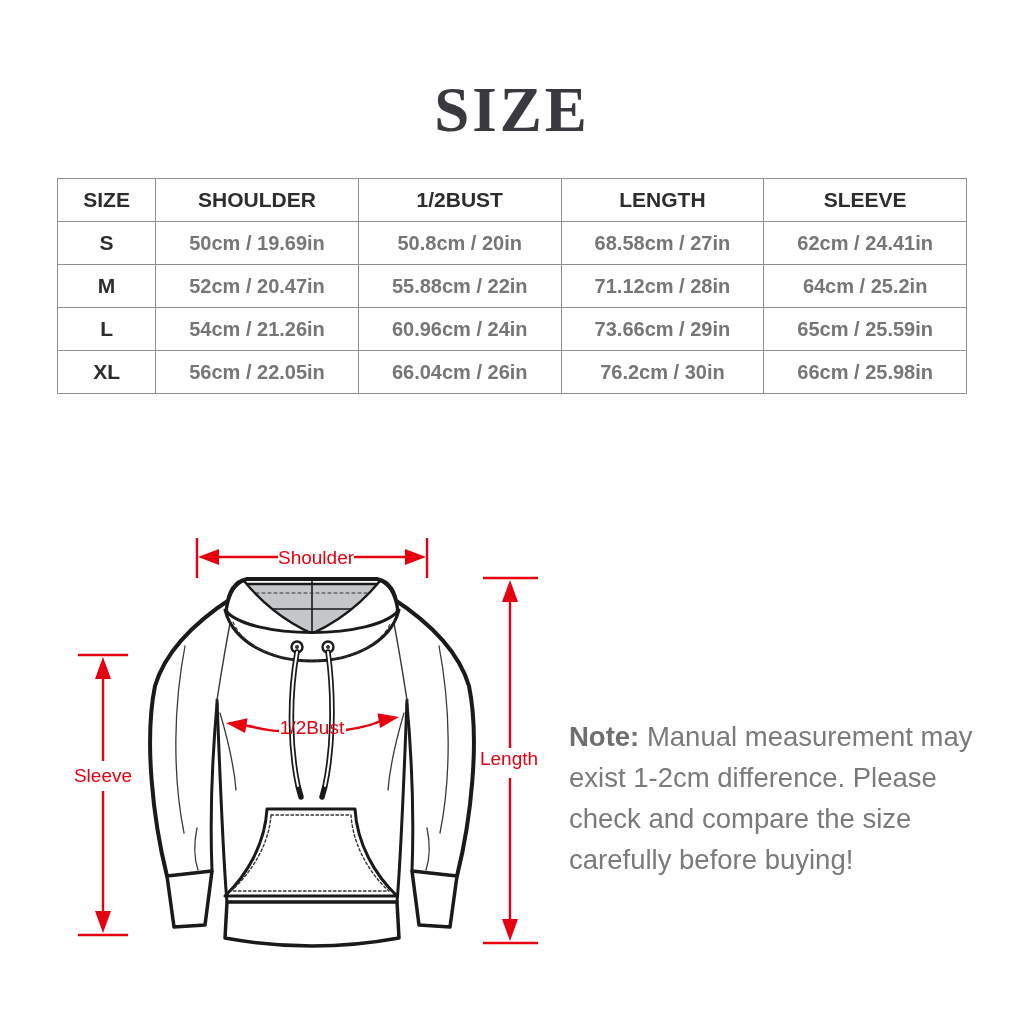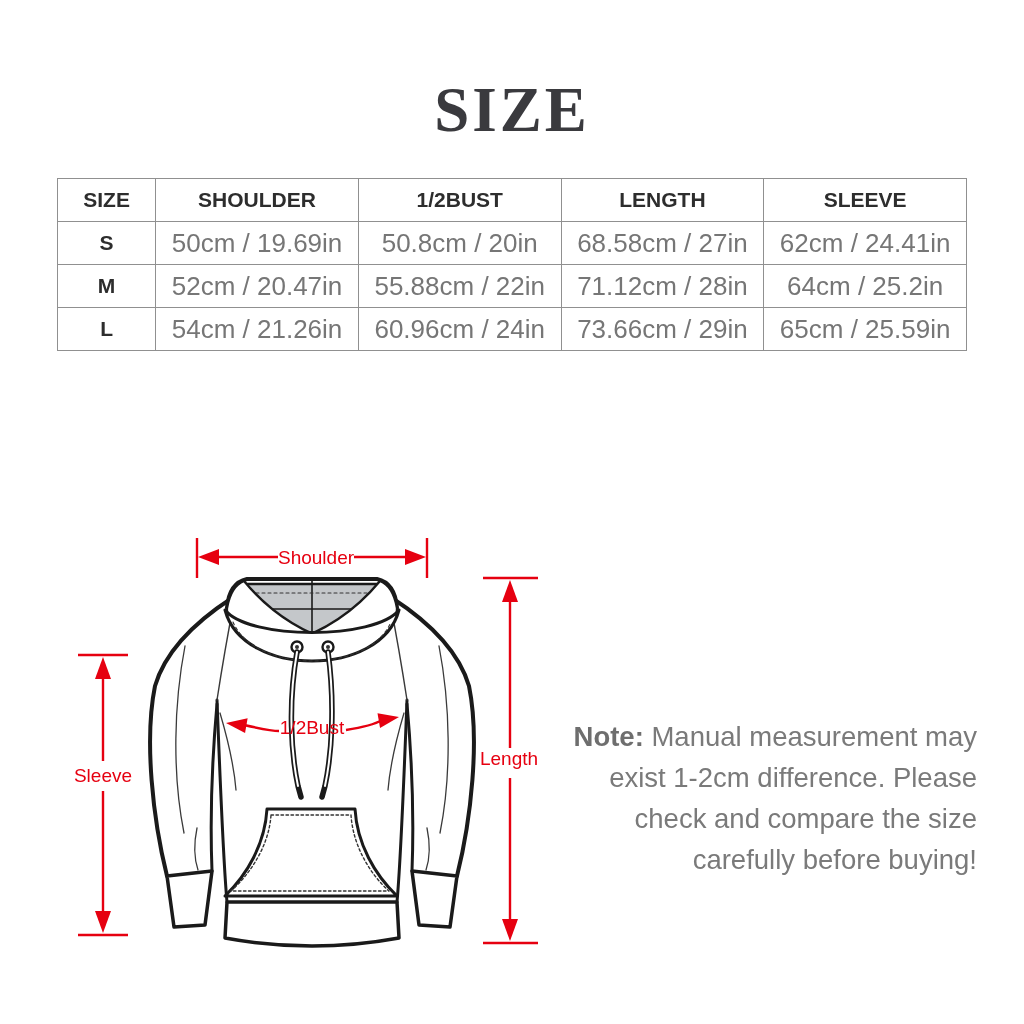--- a/index.html
+++ b/index.html
@@ -9,27 +9,27 @@
   .title{position:absolute;top:74px;left:0;width:1024px;text-align:center;margin:0;
          font-family:"Liberation Serif",serif;font-weight:bold;font-size:63px;
          letter-spacing:3px;color:#3a3a3e;}
   
   .size-table{position:absolute;left:57px;top:178px;width:910px;border-collapse:collapse;
               table-layout:fixed;}
   .size-table th,.size-table td{border:1px solid #909090;text-align:center;vertical-align:middle;
               height:42px;padding:0;}
   .size-table thead th{font-size:21px;font-weight:bold;color:#2d2d2d;height:42px;}
   .size-table tbody th{font-size:21px;font-weight:bold;color:#2d2d2d;}
-  .size-table tbody td{font-size:26px;font-weight:normal;color:#767676;}
+  .size-table tbody td{font-size:20px;font-weight:bold;color:#767676;}
   
   .diagram{position:absolute;left:45px;top:528px;width:520px;height:450px;}
   .dim-label{font-family:"Liberation Sans",sans-serif;font-size:19px;}
   
   .note{position:absolute;left:569px;top:688px;width:408px;font-size:27.5px;line-height:41px;
-        color:#7a7a7a;text-align:right;}
+        color:#7a7a7a;}
   .note b{color:#6e6e6e;font-weight:bold;}
 </style>
 </head>
 <body>
 
 <div class="page">
 
   <h1 class="title">SIZE</h1>
 
   <table class="size-table">
@@ -63,20 +63,27 @@
         <td>55.88cm / 22in</td>
         <td>71.12cm / 28in</td>
         <td>64cm / 25.2in</td>
       </tr>
       <tr>
         <th>L</th>
         <td>54cm / 21.26in</td>
         <td>60.96cm / 24in</td>
         <td>73.66cm / 29in</td>
         <td>65cm / 25.59in</td>
+      </tr>
+      <tr>
+        <th>XL</th>
+        <td>56cm / 22.05in</td>
+        <td>66.04cm / 26in</td>
+        <td>76.2cm / 30in</td>
+        <td>66cm / 25.98in</td>
       </tr>
     </tbody>
   </table>
 
   <div class="diagram">
     <svg width="520" height="450" viewBox="0 0 520 450" xmlns="http://www.w3.org/2000/svg">
 
       <g fill="none" stroke="#1a1a1a" stroke-linecap="round" stroke-linejoin="round">
 
         <path stroke-width="4" d="M 187,70 C 150,94 120,124 110,158 C 99,212 108,292 122,348"></path>

